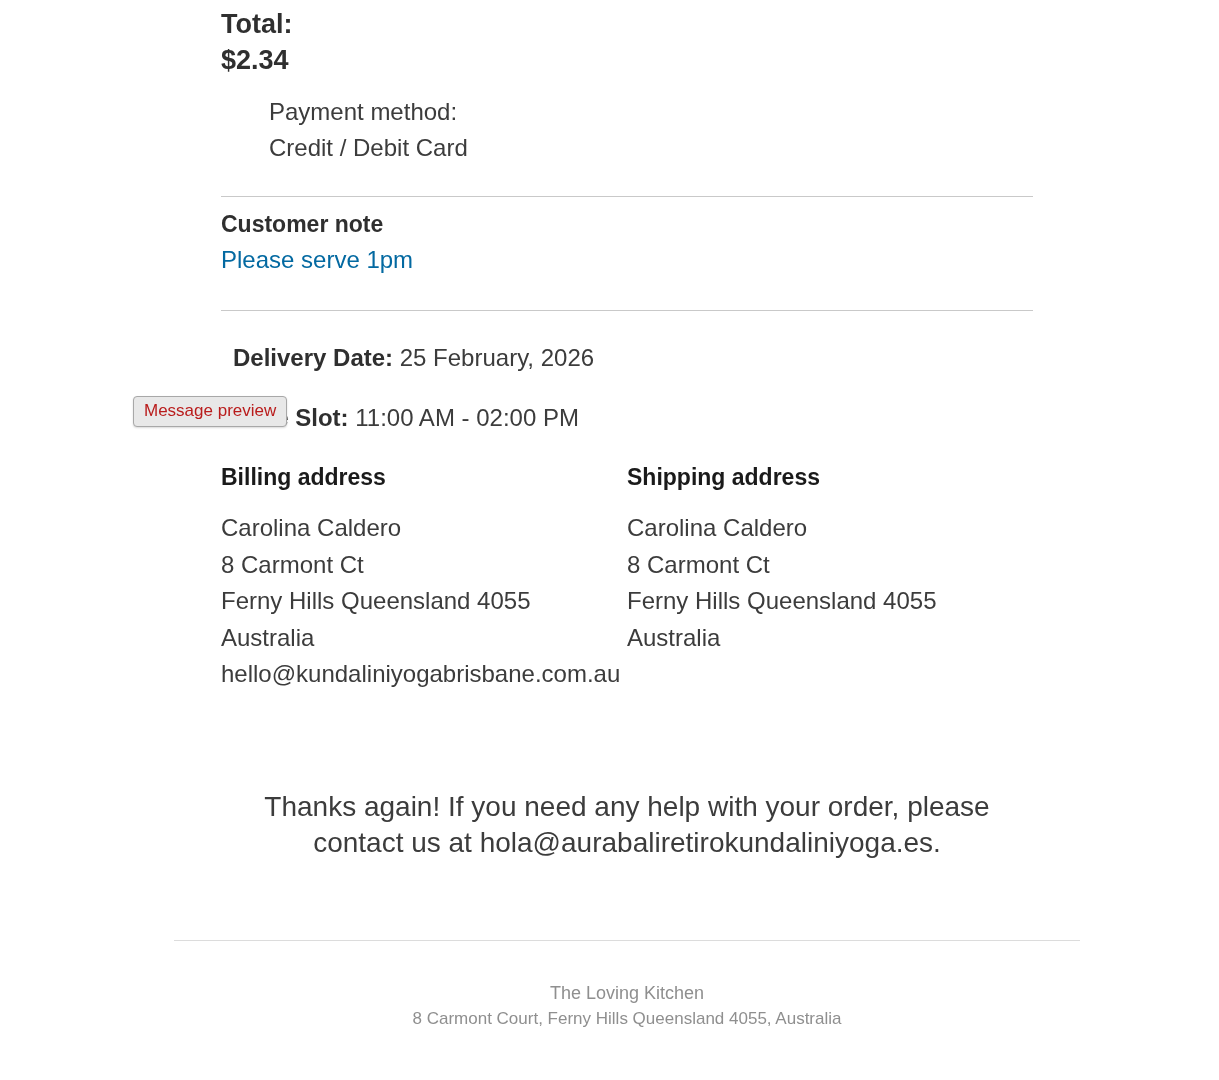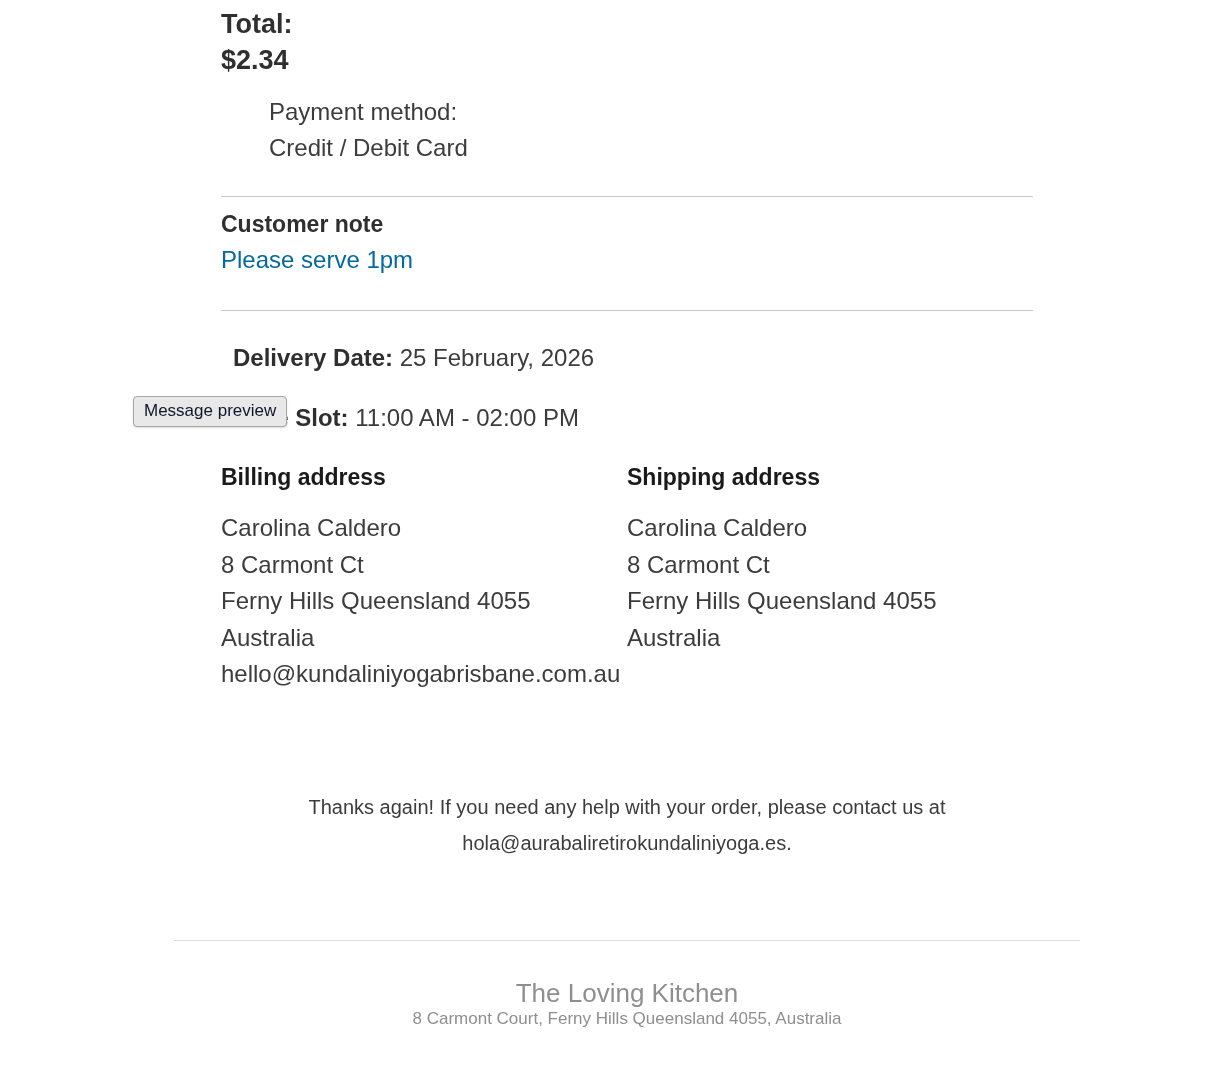--- a/index.html
+++ b/index.html
@@ -119,21 +119,21 @@
   }
   .addr-lines div { white-space: nowrap; }
 
   
   .thanks {
     position: absolute;
     left: 221px;
     top: 789px;
     width: 812px;
     text-align: center;
-    font-size: 20px;
+    font-size: 28px;
     line-height: 36px;
     color: #3c3c3c;
   }
 
   .footer-rule {
     position: absolute;
     left: 174px;
     top: 932px;
     width: 906px;
     border: none;
@@ -142,40 +142,40 @@
 
   .footer {
     position: absolute;
     left: 174px;
     top: 980px;
     width: 906px;
     text-align: center;
     color: #8f8f8f;
   }
   .footer .f-name {
-    font-size: 26px;
+    font-size: 18px;
     line-height: 26px;
   }
   .footer .f-addr {
     font-size: 17px;
     line-height: 26px;
   }
 
   
   .tooltip {
     position: absolute;
     left: 133px;
     top: 396px;
     background: #e8e8e8;
     border: 1px solid #a8a8a8;
     border-radius: 4px;
     padding: 4px 10px 5px 10px;
     font-size: 17px;
     line-height: 20px;
-    color: #0f172a;
+    color: #b91c1c;
     box-shadow: 0 1px 2px rgba(0,0,0,0.15);
     white-space: nowrap;
     z-index: 10;
   }
 </style>
 </head>
 <body>
 
 <div class="email-body">
 

